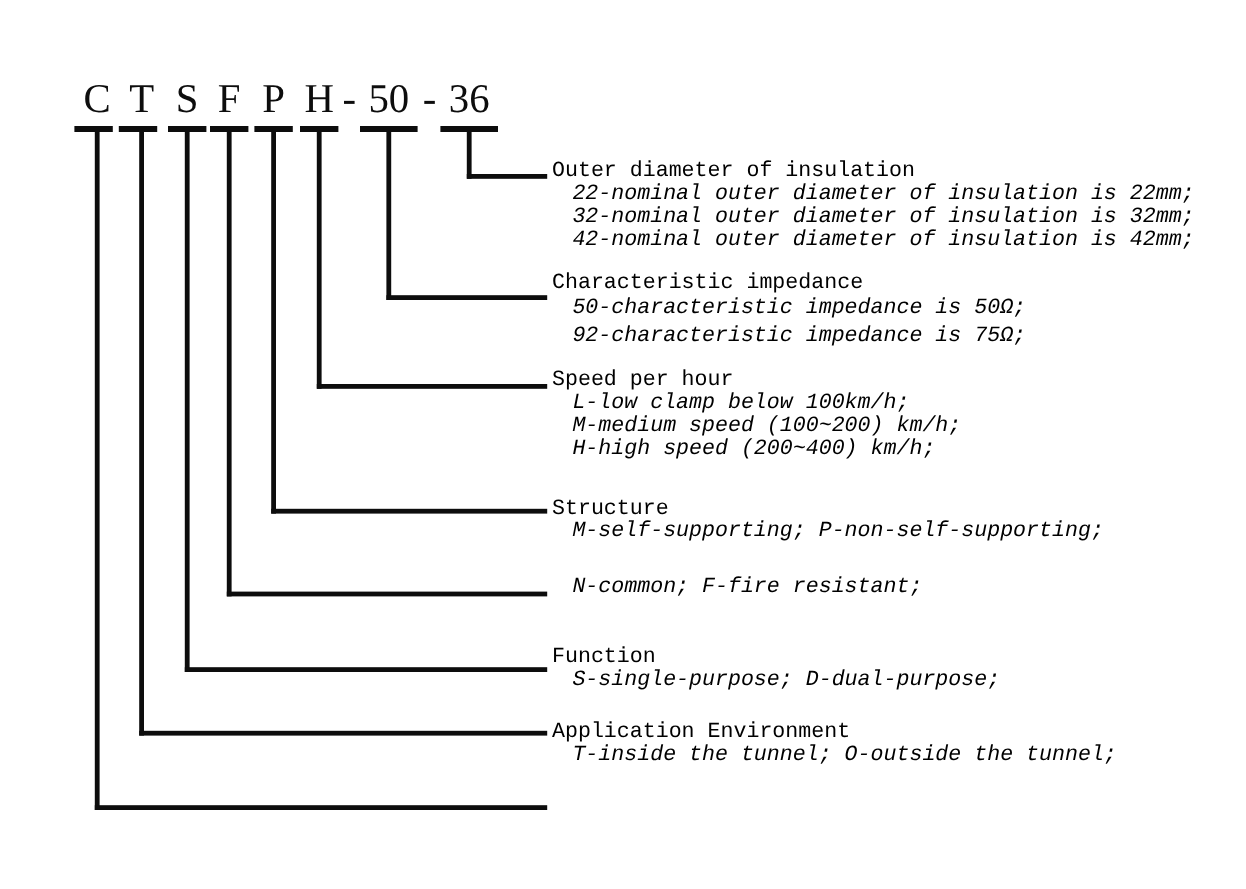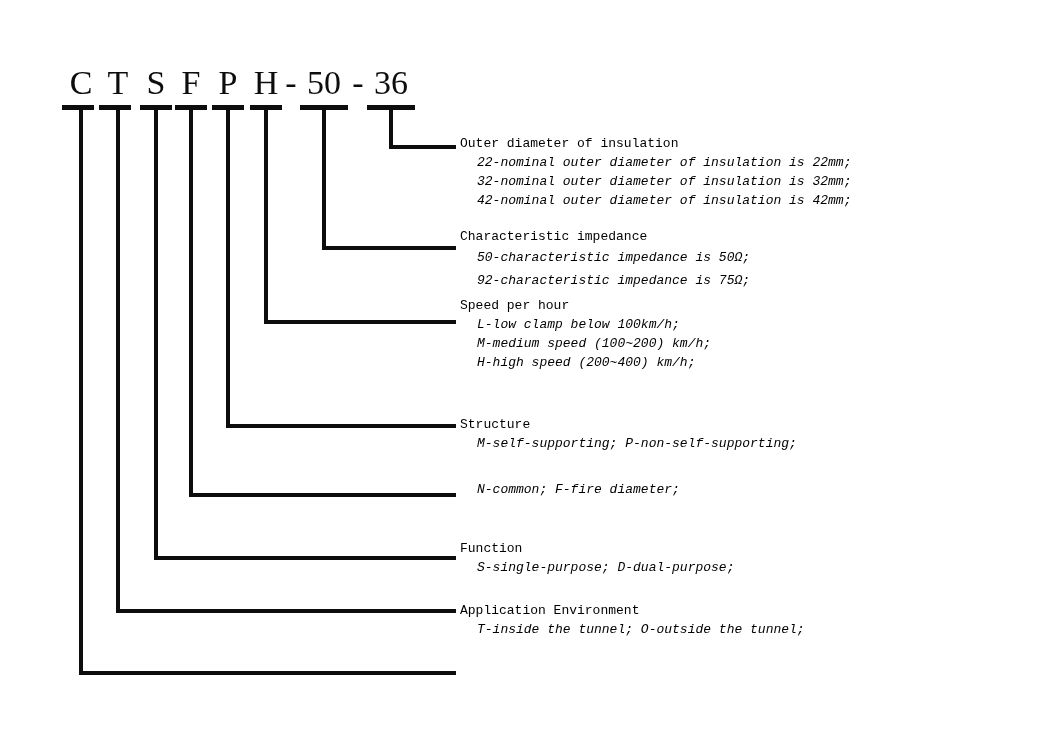--- a/index.html
+++ b/index.html
@@ -38,21 +38,21 @@
   
   .hline{
     position:absolute;
     height:4px;
     background:#0d0d0d;
   }
   
   .section{
     position:absolute;
     left:460px;
-    font-size:13px;
+    font-size:18px;
     line-height:19px;
     white-space:nowrap;
   }
   .sec-heading{white-space:nowrap;}
   .sec-items{padding-left:17px;}
   .sec-item{white-space:nowrap;font-style:italic;}
   .sec-items.wide .sec-item{line-height:23px;}
 </style>
 </head>
 <body>
@@ -107,39 +107,39 @@
   </div>
 
   <div class="section" style="top:227px">
     <div class="sec-heading">Characteristic impedance</div>
     <div class="sec-items wide">
       <div class="sec-item">50-characteristic impedance is 50Ω;</div>
       <div class="sec-item">92-characteristic impedance is 75Ω;</div>
     </div>
   </div>
 
-  <div class="section" style="top:296px">
+  <div class="section" style="top:308px">
     <div class="sec-heading">Speed per hour</div>
     <div class="sec-items">
       <div class="sec-item">L-low clamp below 100km/h;</div>
       <div class="sec-item">M-medium speed (100~200) km/h;</div>
       <div class="sec-item">H-high speed (200~400) km/h;</div>
     </div>
   </div>
 
   <div class="section" style="top:415px">
     <div class="sec-heading">Structure</div>
     <div class="sec-items">
       <div class="sec-item">M-self-supporting; P-non-self-supporting;</div>
     </div>
   </div>
 
   <div class="section" style="top:480px">
     <div class="sec-items">
-      <div class="sec-item">N-common; F-fire diameter;</div>
+      <div class="sec-item">N-common; F-fire resistant;</div>
     </div>
   </div>
 
   <div class="section" style="top:539px">
     <div class="sec-heading">Function</div>
     <div class="sec-items">
       <div class="sec-item">S-single-purpose; D-dual-purpose;</div>
     </div>
   </div>
 

